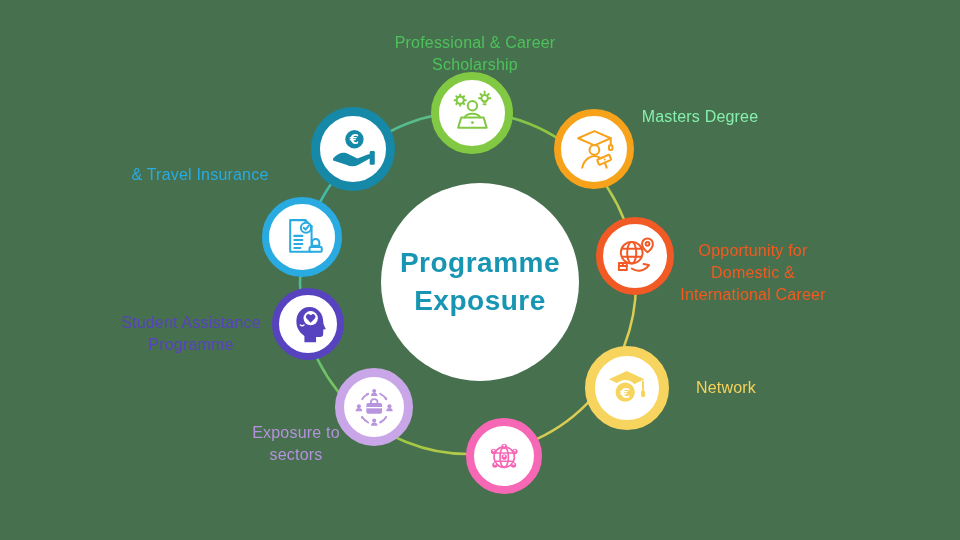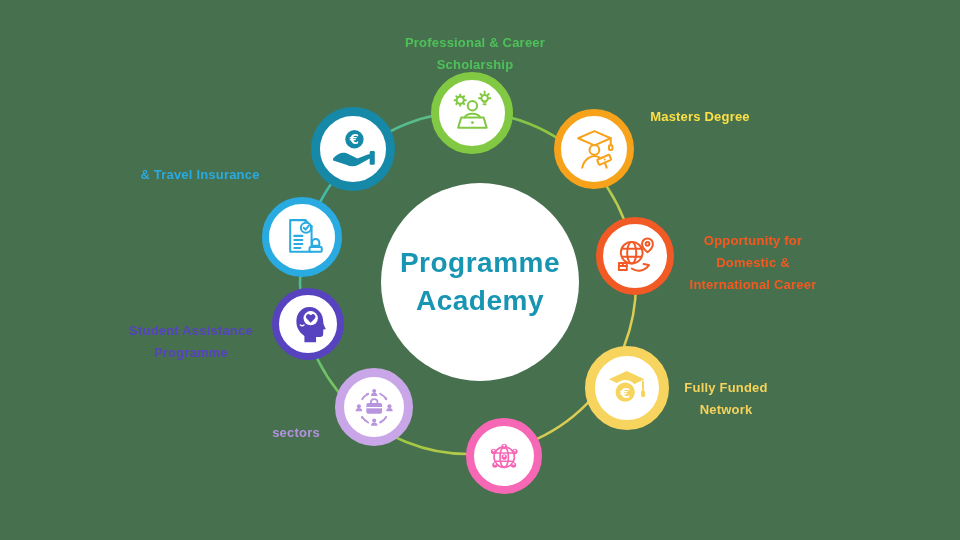--- a/index.html
+++ b/index.html
@@ -5,42 +5,42 @@
   html,body{margin:0;padding:0;}
   body{width:960px;height:540px;overflow:hidden;font-family:"Liberation Sans",sans-serif;}
   .stage{position:relative;width:960px;height:540px;background:#47704E;}
   .ring-layer{position:absolute;left:0;top:0;width:960px;height:540px;}
   .center-circle{position:absolute;left:381px;top:183px;width:198px;height:198px;border-radius:50%;
     background:#ffffff;display:flex;align-items:center;justify-content:center;}
   .center-title{text-align:center;font-weight:bold;font-size:28px;line-height:38px;letter-spacing:.5px;}
   .node{position:absolute;border-radius:50%;background:#ffffff;border-style:solid;box-sizing:border-box;
     display:flex;align-items:center;justify-content:center;}
   .node svg{width:74%;height:74%;display:block;}
-  .label{position:absolute;text-align:center;font-weight:bold;font-size:13px;line-height:22px;letter-spacing:.2px;}
+  .label{position:absolute;text-align:center;font-weight:normal;font-size:16px;line-height:22px;letter-spacing:.2px;}
 </style>
 </head>
 <body>
 
 <div class="stage" style="background-color: rgb(71, 112, 78);">
 
   <svg class="ring-layer">
     <defs>
       <linearGradient id="ringGrad" x1="0%" y1="10%" x2="100%" y2="70%">
         <stop offset="0%" stop-color="#2FB5C6"></stop>
         <stop offset="50%" stop-color="#8CC63F"></stop>
         <stop offset="100%" stop-color="#E3CE55"></stop>
       </linearGradient>
     </defs>
     <ellipse cx="468" cy="283" rx="168" ry="171" fill="none" stroke="url(#ringGrad)" stroke-width="2.5"></ellipse>
   </svg>
 
   <div class="center-circle">
     <div class="center-title" style="color: rgb(23, 149, 178);">
       <div>Programme</div>
-      <div>Academy</div>
+      <div>Exposure</div>
     </div>
   </div>
 
   <div class="node" style="left: 431px; top: 72px; width: 82px; height: 82px; border-width: 8px; border-color: rgb(130, 201, 67); color: rgb(130, 201, 67);">
     <svg viewBox="0 0 48 48" fill="none" stroke="currentColor" stroke-width="2" stroke-linecap="round" stroke-linejoin="round">
       <circle cx="12" cy="11" r="3.6"></circle>
       <path d="M12 5.5v2 M12 14.5v2 M6.5 11h2 M15.5 11h2 M8.2 7.2l1.4 1.4 M14.4 13.4l1.4 1.4 M15.8 7.2l-1.4 1.4 M9.6 13.4l-1.4 1.4"></path>
       <circle cx="36" cy="9" r="3.2"></circle>
       <path d="M34.8 12.5h2.4 M35 15h2 M36 2.5v1.5 M30.5 9h1.5 M40 9h1.5 M32 5l1 1 M40 5l-1 1"></path>
       <circle cx="24" cy="16.5" r="4.6"></circle>
@@ -58,53 +58,52 @@
     <svg viewBox="0 0 48 48" fill="none" stroke="currentColor" stroke-width="2" stroke-linecap="round" stroke-linejoin="round">
       <path d="M24 6 40 13 24 20 8 13Z"></path>
       <path d="M40 13v7"></path>
       <rect x="38.3" y="20" width="3.4" height="4.5" rx="1"></rect>
       <circle cx="24" cy="24.5" r="4.8"></circle>
       <path d="M12 42c2-9 9-11.5 12-11.5S34 33 36 42"></path>
       <rect x="27" y="31.5" width="13" height="5.5" rx="1" transform="rotate(-24 33.5 34)" fill="#fff"></rect>
       <circle cx="34" cy="34" r="1" fill="currentColor" stroke="none"></circle>
     </svg>
   </div>
-  <div class="label" style="left: 615px; top: 106px; width: 170px; color: #fde047;">
+  <div class="label" style="left: 615px; top: 106px; width: 170px; color: #86efac;">
     <div>Masters Degree</div>
   </div>
 
   <div class="node" style="left: 596px; top: 217px; width: 78px; height: 78px; border-width: 7px; border-color: rgb(241, 90, 36); color: rgb(241, 90, 36);">
     <svg viewBox="0 0 48 48" fill="none" stroke="currentColor" stroke-width="2" stroke-linecap="round" stroke-linejoin="round">
       <circle cx="21" cy="21" r="11"></circle>
       <ellipse cx="21" cy="21" rx="4.6" ry="11"></ellipse>
       <path d="M11.5 17h19 M11.5 25h19"></path>
       <path d="M37 6.5a5.5 5.5 0 0 1 5.5 5.5c0 4.5-5.5 8.5-5.5 8.5S31.5 16.5 31.5 12A5.5 5.5 0 0 1 37 6.5Z"></path>
       <circle cx="37" cy="12" r="1.9"></circle>
       <rect x="8" y="31.5" width="8" height="7"></rect>
       <path d="M8 34.5h8 M12 31.5v3"></path>
       <path d="M21 37c6 4 13 2.5 17.5-3.5l-5.5-1"></path>
     </svg>
   </div>
-  <div class="label" style="left: 648px; top: 230px; width: 210px; color: rgb(244, 89, 31);">
+  <div class="label" style="left: 648px; top: 240px; width: 210px; color: rgb(244, 89, 31);">
     <div>Opportunity for</div>
     <div>Domestic &amp;</div>
     <div>International Career</div>
   </div>
 
   <div class="node" style="left: 585px; top: 346px; width: 84px; height: 84px; border-width: 10px; border-color: rgb(247, 212, 94); color: rgb(247, 212, 94);">
     <svg viewBox="0 0 48 48">
       <path d="M24 7 42 15.5 24 24 6 15.5Z" fill="currentColor"></path>
       <path d="M40.5 17v11" stroke="currentColor" stroke-width="2" fill="none"></path>
       <rect x="38.6" y="27" width="4" height="6.5" rx="1.2" fill="currentColor"></rect>
       <circle cx="22.5" cy="28.5" r="11" fill="currentColor" stroke="#ffffff" stroke-width="2.4"></circle>
       <text x="22.5" y="34" text-anchor="middle" font-size="15" font-weight="bold" fill="#ffffff" font-family="DejaVu Sans, sans-serif">€</text>
     </svg>
   </div>
   <div class="label" style="left: 646px; top: 377px; width: 160px; color: rgb(245, 211, 92);">
-    <div>Fully Funded</div>
     <div>Network</div>
   </div>
 
   <div class="node" style="left: 466px; top: 418px; width: 76px; height: 76px; border-width: 8px; border-color: rgb(246, 104, 181); color: rgb(246, 104, 181);">
     <svg viewBox="0 0 48 48" fill="none" stroke="currentColor" stroke-width="1.8" stroke-linecap="round">
       <circle cx="24" cy="25" r="11"></circle>
       <ellipse cx="24" cy="25" rx="4.6" ry="11"></ellipse>
       <path d="M14.5 20.5h19 M14.5 29.5h19"></path>
       <g fill="currentColor" stroke="none">
         <circle cx="24" cy="13.5" r="3"></circle>
@@ -146,32 +145,33 @@
           <path d="M37.5 16.5l.8-3.5-3 2z"></path>
         <path d="M29.5 40.5l3.5.8-2-3z"></path>
           <path d="M10.5 33.5l-.8 3.5 3-2z"></path>
       </g>
       <path d="M20.5 19.5v-1.5a3.5 2.8 0 0 1 7 0v1.5" fill="none" stroke="currentColor" stroke-width="2"></path>
       <rect x="15.5" y="19.5" width="17" height="11.5" rx="2" fill="currentColor"></rect>
       <path d="M15.5 24.5h17" stroke="#ffffff" stroke-width="1.4"></path>
     </svg>
   </div>
   <div class="label" style="left: 196px; top: 422px; width: 200px; color: rgb(181, 146, 222);">
+    <div>Exposure to</div>
     <div>sectors</div>
   </div>
 
   <div class="node" style="left: 272px; top: 288px; width: 72px; height: 72px; border-width: 7px; border-color: rgb(87, 67, 192); color: rgb(87, 67, 192);">
     <svg viewBox="0 0 48 48">
       <path d="M25 4.5c9 0 15.5 7 15.5 16 0 4 2 6.5 3 8.5l-3 1v5c0 2-1.5 3-3.5 3h-4.5v6H19.5v-7C14 33 10.5 28 10.5 20.5 10.5 11.5 16.5 4.5 25 4.5Z" fill="currentColor"></path>
       <circle cx="26.5" cy="17" r="8" fill="#ffffff"></circle>
       <path d="M26.5 22l-4.6-4.6a2.9 2.9 0 0 1 4.1-4.1l.5.5.5-.5a2.9 2.9 0 0 1 4.1 4.1Z" fill="currentColor"></path>
       <path d="M15 24.5q2 2 4 0" stroke="#ffffff" stroke-width="1.6" fill="none" stroke-linecap="round"></path>
     </svg>
   </div>
-  <div class="label" style="left: 91px; top: 312px; width: 200px; color: rgb(86, 67, 190); margin-top: 8px;">
+  <div class="label" style="left: 91px; top: 312px; width: 200px; color: rgb(86, 67, 190);">
     <div>Student Assistance</div>
     <div>Programme</div>
   </div>
 
   <div class="node" style="left: 262px; top: 197px; width: 80px; height: 80px; border-width: 7px; border-color: rgb(41, 171, 226); color: rgb(41, 171, 226);">
     <svg viewBox="0 0 48 48" fill="none" stroke="currentColor" stroke-width="2" stroke-linecap="round" stroke-linejoin="round">
       <path d="M12 7h15l6 6v25H12Z"></path>
       <path d="M27 7v6h6"></path>
       <circle cx="27.5" cy="14.5" r="5" fill="#ffffff"></circle>
       <path d="M25.3 14.5l1.8 1.8 3.2-3.8"></path>

